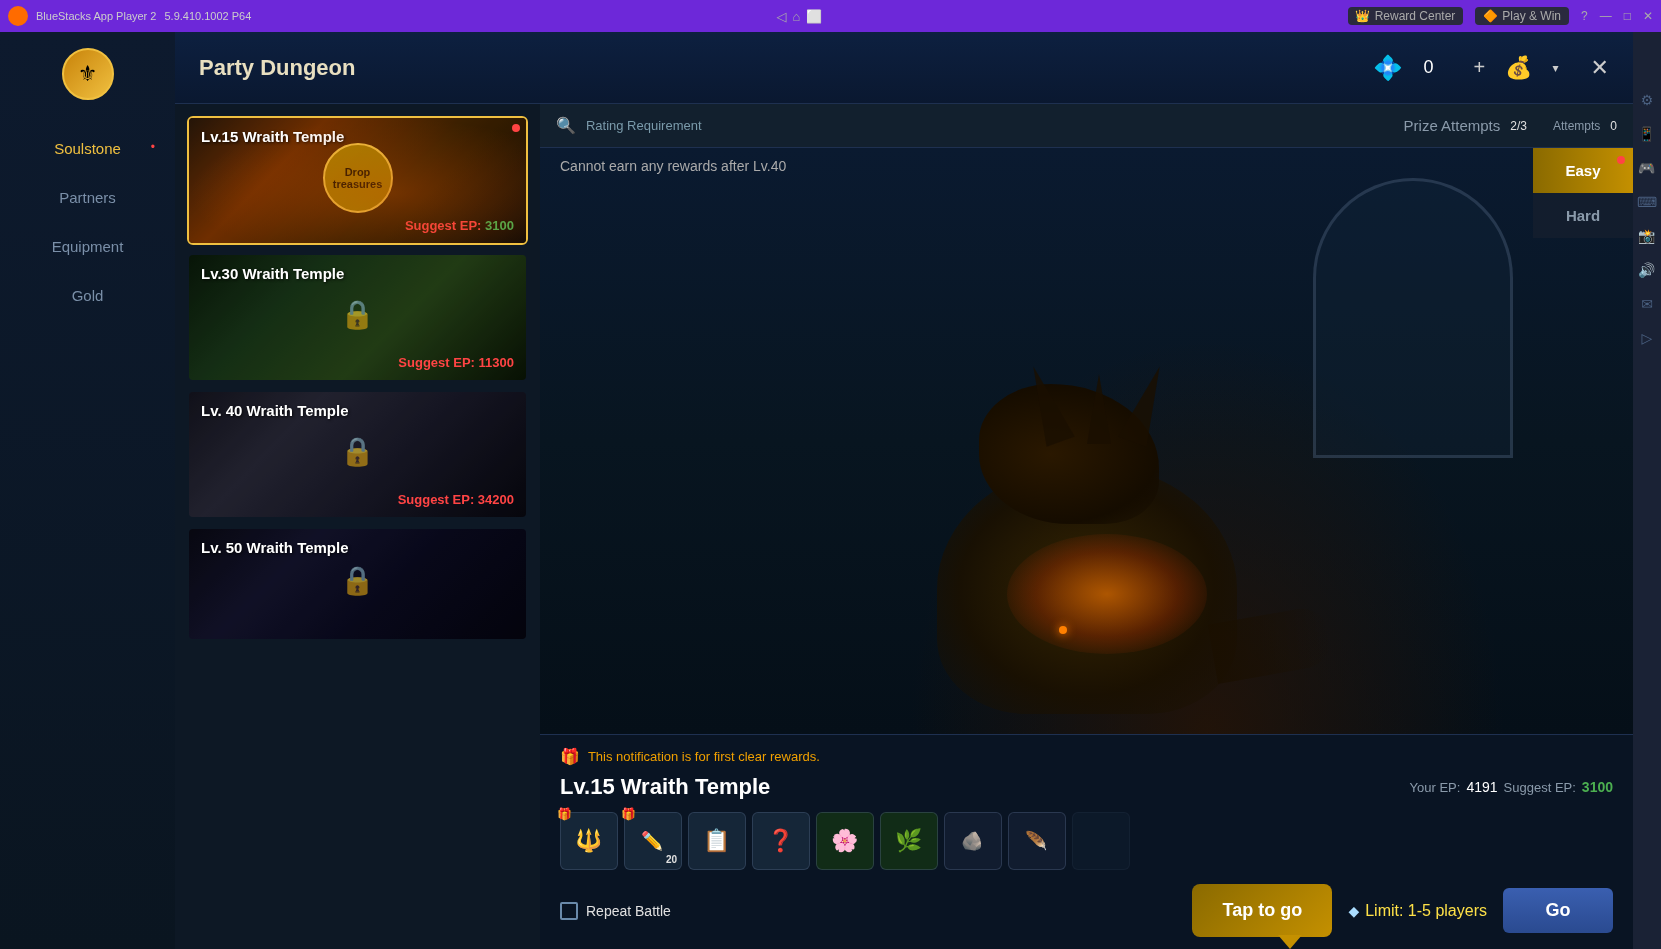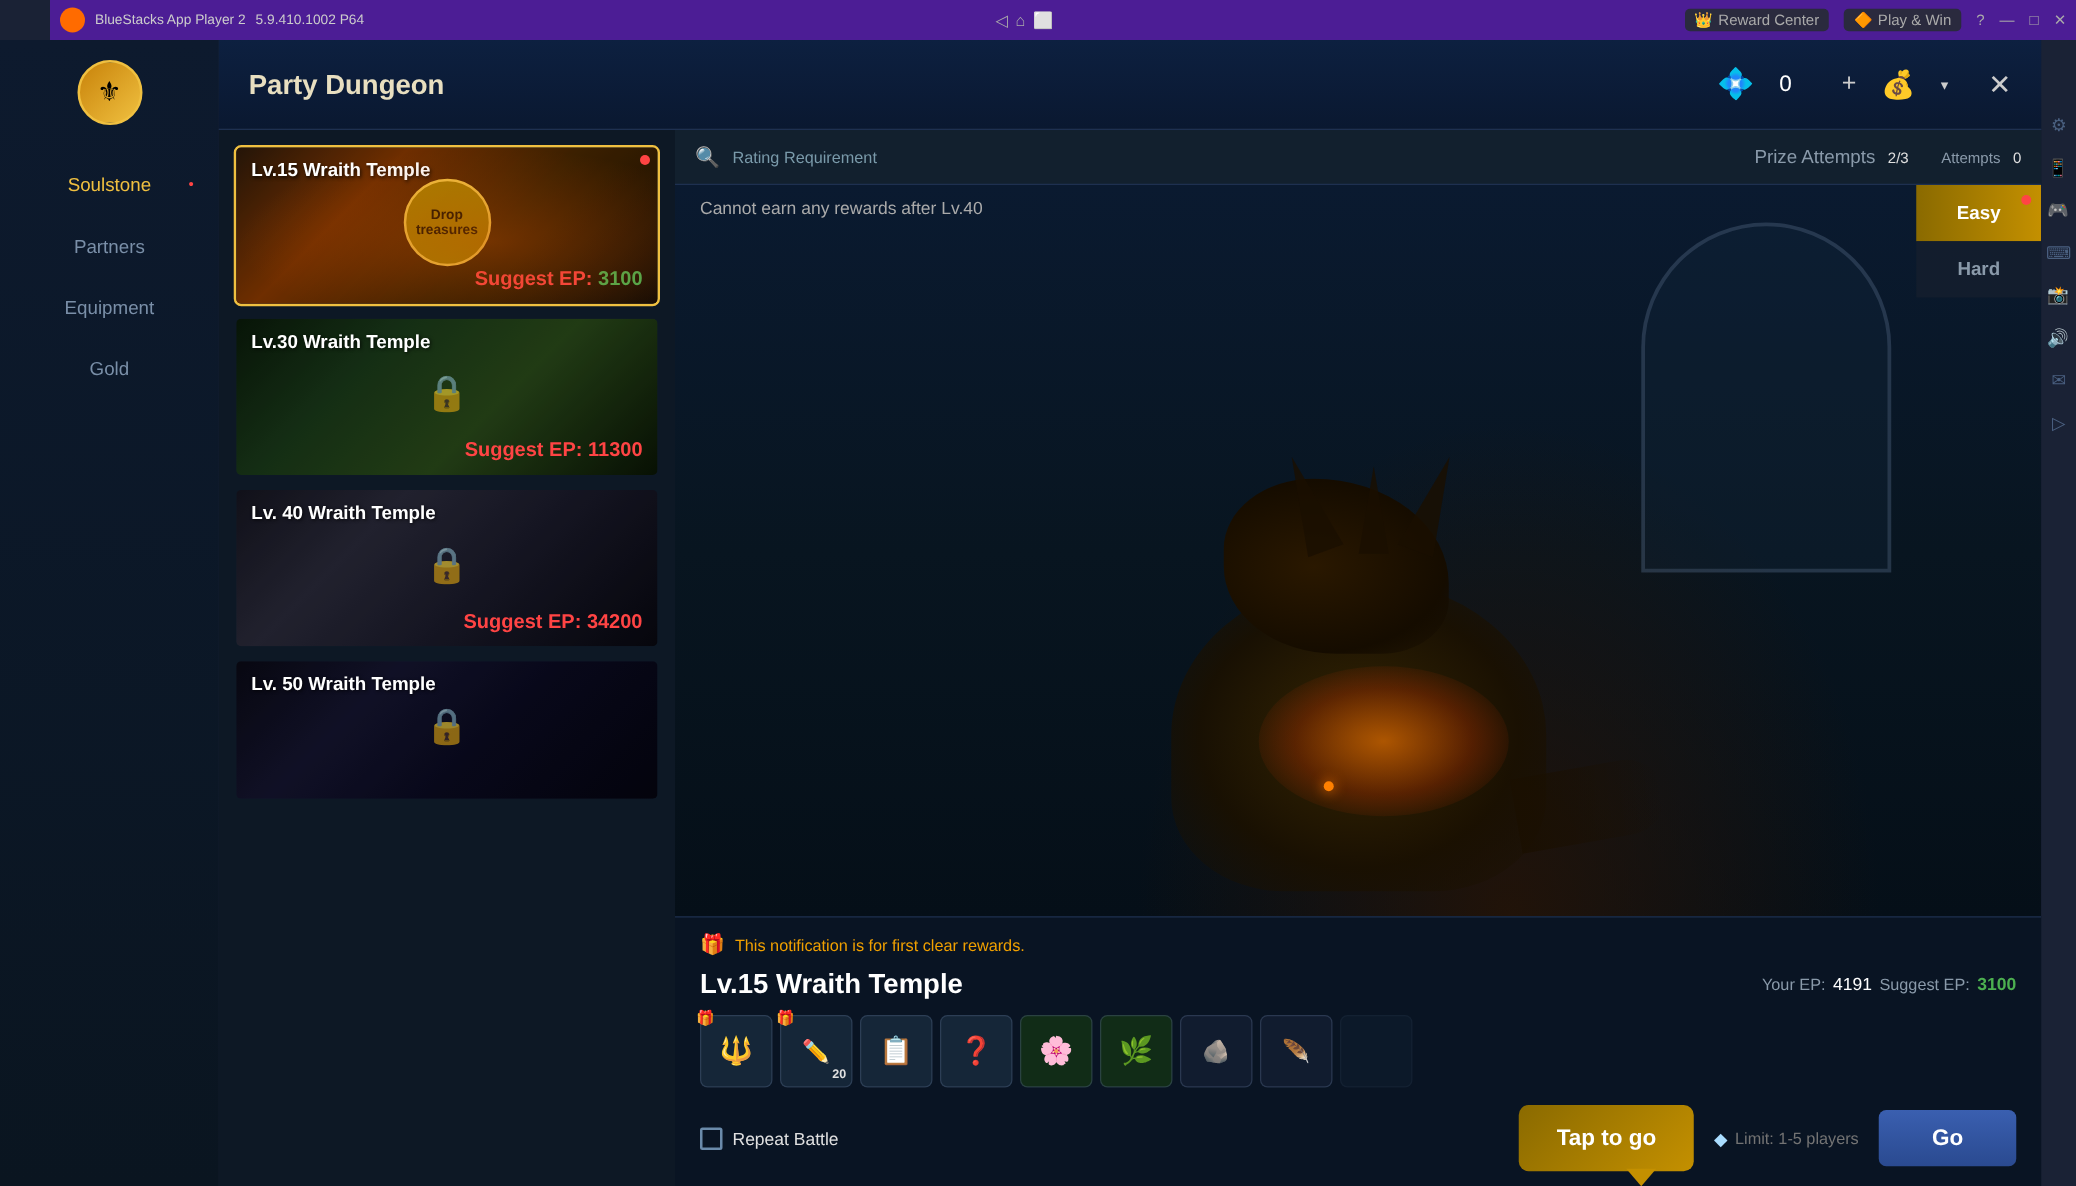--- a/index.html
+++ b/index.html
@@ -10,27 +10,26 @@
       font-family: 'Arial', sans-serif;
       overflow: hidden;
       position: relative;
     }
 
     
     .title-bar {
       position: absolute;
       top: 0; left: 0; right: 0;
       height: 32px;
-      background: #4c1d95;
+      background: #6d28d9;
       display: flex;
       align-items: center;
       justify-content: space-between;
       padding: 0 8px;
       z-index: 100;
-      margin-left: 40px;
     }
     .title-bar-left {
       display: flex;
       align-items: center;
       gap: 8px;
     }
     .app-icon {
       width: 20px; height: 20px;
       background: #ff6b00;
       border-radius: 50%;
@@ -260,21 +259,21 @@
       position: absolute;
       top: 50%; left: 50%;
       transform: translate(-50%, -60%);
       font-size: 28px;
       color: rgba(255,255,255,0.6);
     }
     .dungeon-ep {
       position: absolute;
       bottom: 10px; right: 12px;
       color: #aaa;
-      font-size: 16px;
+      font-size: 13px;
     }
     .dungeon-ep span {
       color: #ff4444;
       font-weight: bold;
     }
     .corner-dot {
       position: absolute;
       top: 6px; right: 6px;
       width: 8px; height: 8px;
       background: #ff4444;
@@ -546,21 +545,21 @@
       font-size: 18px;
       font-weight: bold;
     }
 
     .limit-section {
       display: flex;
       align-items: center;
       gap: 6px;
     }
     .limit-diamond { font-size: 14px; color: #aaddff; }
-    .limit-text { color: #737373; font-size: 13px; }
+    .limit-text { color: #fde047; font-size: 16px; }
 
     .go-btn {
       background: linear-gradient(180deg, #3a5fb0 0%, #2a4a90 100%);
       border: none;
       border-radius: 6px;
       color: white;
       font-size: 18px;
       font-weight: bold;
       padding: 12px 36px;
       cursor: pointer;

